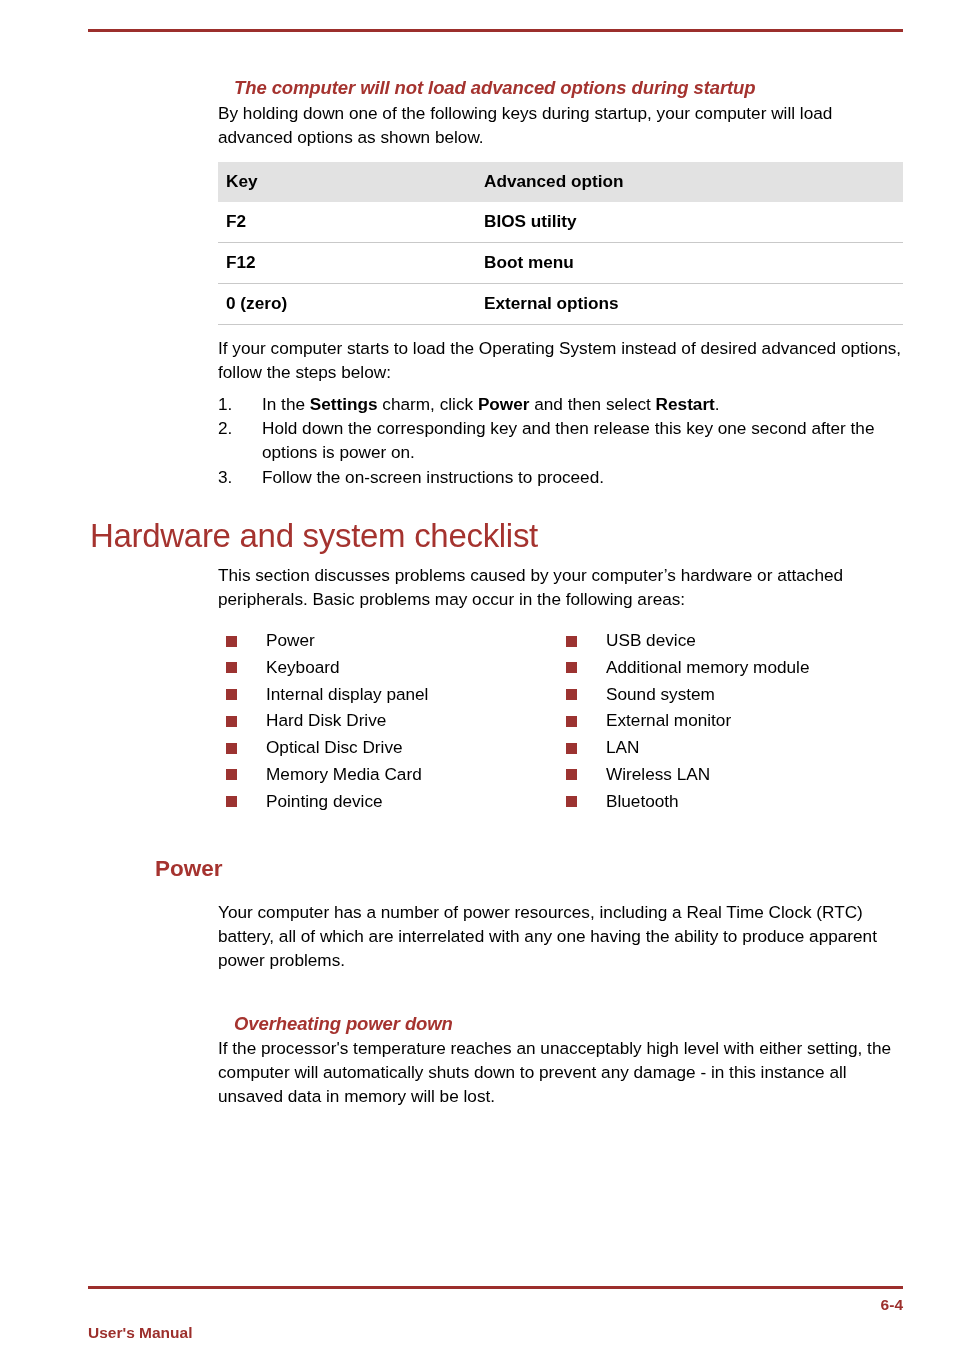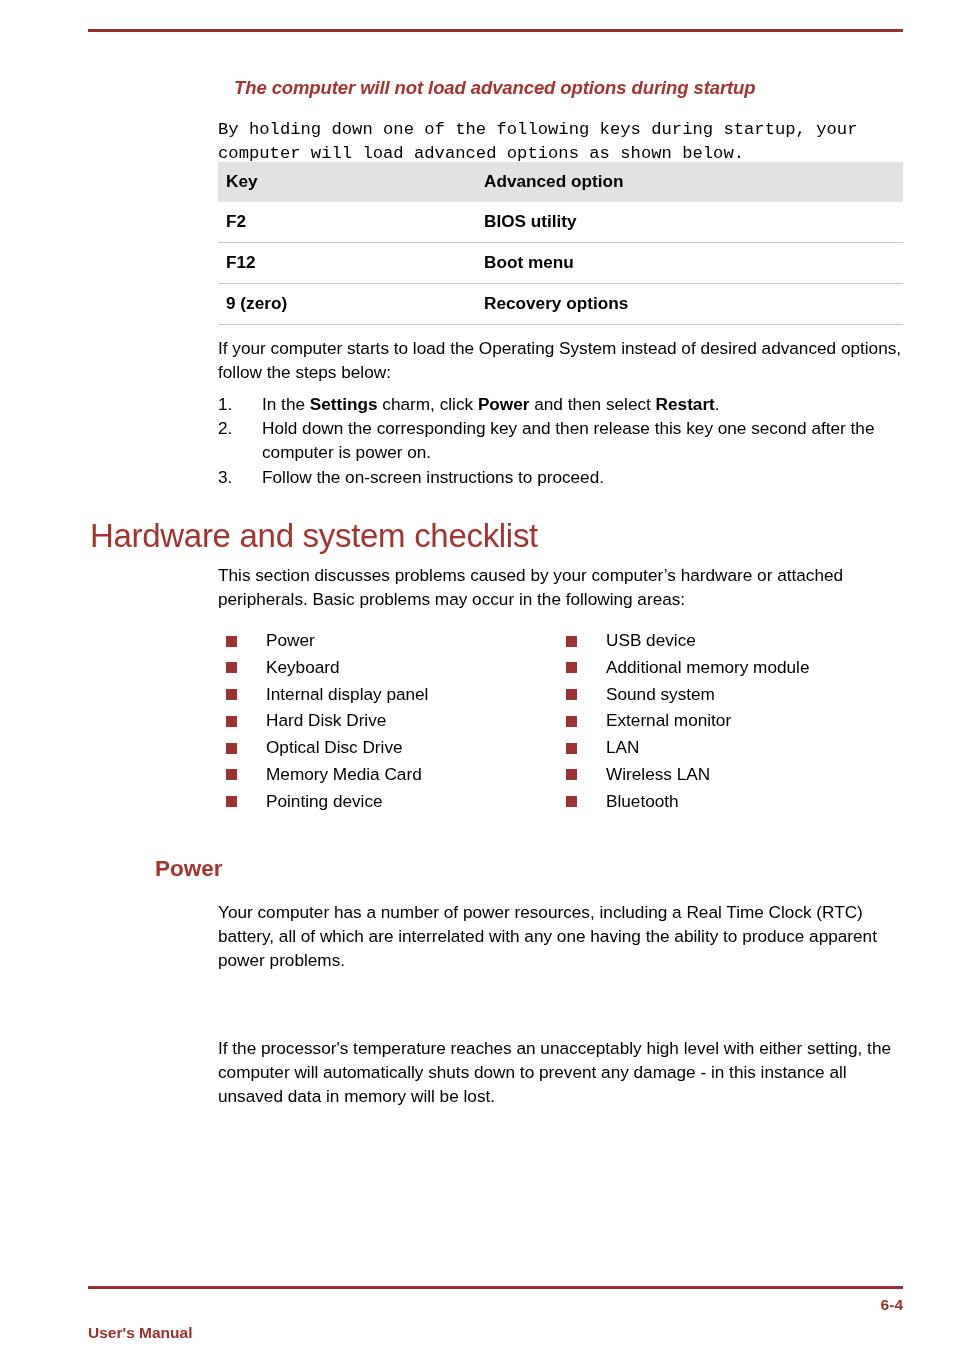--- a/index.html
+++ b/index.html
@@ -183,21 +183,21 @@
 <body>
 
 <div class="page">
 
   <div class="top-rule"></div>
 
   <div class="body-col" style="top:60px;">
     <h3 class="italic-head">The computer will not load advanced options during startup</h3>
   </div>
 
-  <div class="body-col" style="top:118px;font-family:Liberation Mono, monospace;">
+  <div class="body-col" style="top:101px;">
     <p class="body">By holding down one of the following keys during startup, your computer will load advanced options as shown below.</p>
   </div>
 
   <div class="body-col" style="top:162px;">
     <table class="kv">
       <thead>
         <tr>
           <th class="col1">Key</th>
           <th>Advanced option</th>
         </tr>
@@ -205,40 +205,40 @@
       <tbody>
         <tr>
           <td class="col1">F2</td>
           <td>BIOS utility</td>
         </tr>
         <tr>
           <td class="col1">F12</td>
           <td>Boot menu</td>
         </tr>
         <tr>
-          <td class="col1">9 (zero)</td>
-          <td>Recovery options</td>
+          <td class="col1">0 (zero)</td>
+          <td>External options</td>
         </tr>
       </tbody>
     </table>
   </div>
 
   <div class="body-col" style="top:336px;">
     <p class="body">If your computer starts to load the Operating System instead of desired advanced options, follow the steps below:</p>
   </div>
 
   <div class="body-col" style="top:392px;">
     <ol class="steps">
       <li>
         <span class="num">1.</span>
         <span class="txt">In the <b>Settings</b> charm, click <b>Power</b> and then select <b>Restart</b>.</span>
       </li>
       <li>
         <span class="num">2.</span>
-        <span class="txt">Hold down the corresponding key and then release this key one second after the computer is power on.</span>
+        <span class="txt">Hold down the corresponding key and then release this key one second after the options is power on.</span>
       </li>
       <li>
         <span class="num">3.</span>
         <span class="txt">Follow the on-screen instructions to proceed.</span>
       </li>
     </ol>
   </div>
 
   <h1 class="chapter-head" style="top:516px;">Hardware and system checklist</h1>
 
@@ -309,20 +309,23 @@
       </div>
     </div>
   </div>
 
   <h2 class="section-head" style="top:855px;">Power</h2>
 
   <div class="body-col" style="top:900px;">
     <p class="body">Your computer has a number of power resources, including a Real Time Clock (RTC) battery, all of which are interrelated with any one having the ability to produce apparent power problems.</p>
   </div>
 
+  <div class="body-col" style="top:996px;">
+    <h3 class="italic-head">Overheating power down</h3>
+  </div>
 
   <div class="body-col" style="top:1036px;">
     <p class="body">If the processor's temperature reaches an unacceptably high level with either setting, the computer will automatically shuts down to prevent any damage - in this instance all unsaved data in memory will be lost.</p>
   </div>
 
   <div class="footer-rule"></div>
 
   <div class="footer">
     <span class="f-left">User's Manual</span>
     <span class="f-right">6-4</span>

